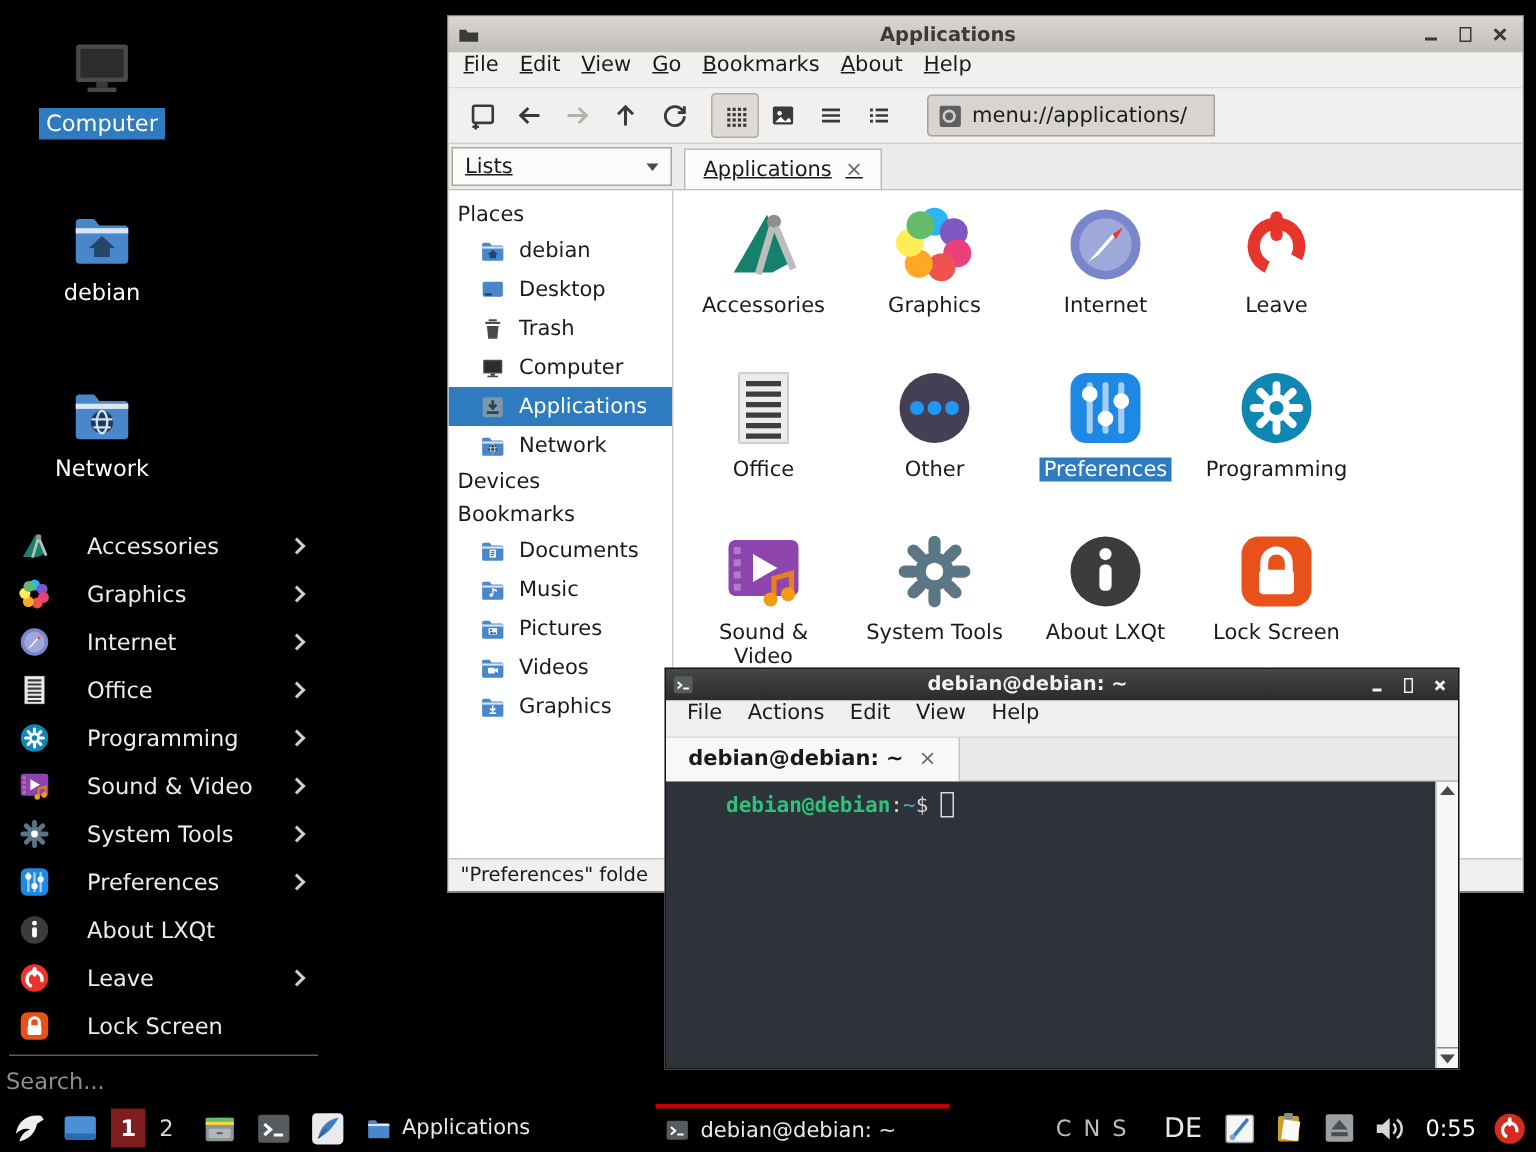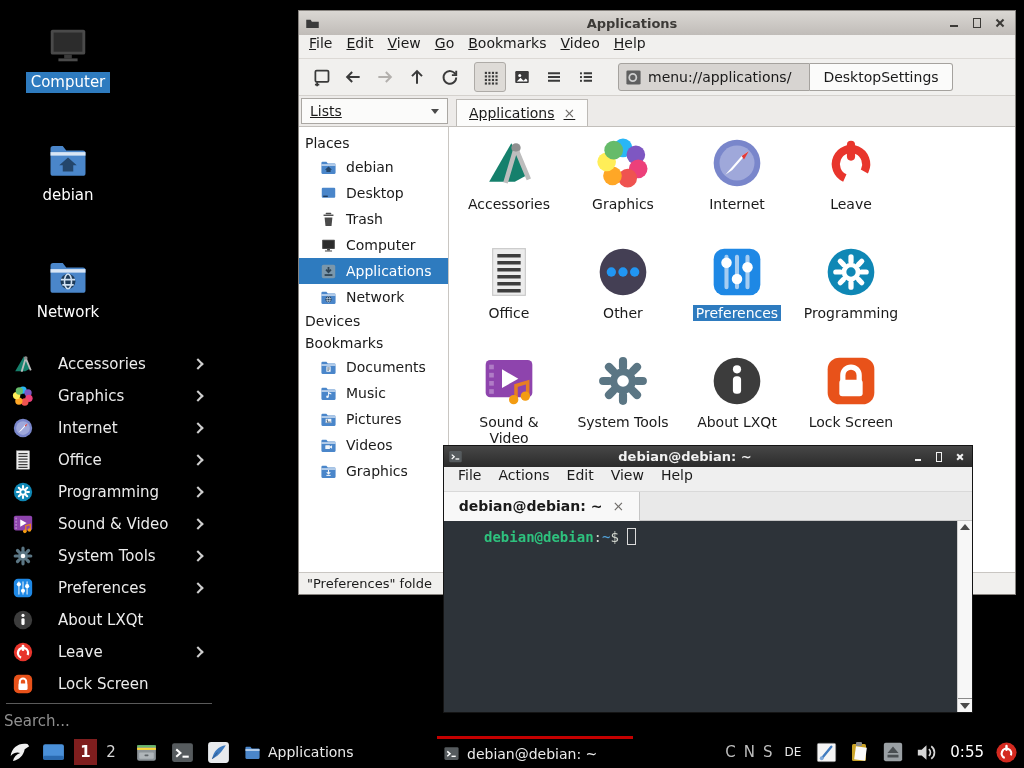--- a/index.html
+++ b/index.html
@@ -102,21 +102,21 @@
   
   .taskbar { position:absolute; left:0; bottom:0; width:1024px; height:32px; background:#000;
              display:flex; align-items:center; color:#dcdcdc; }
   .tb-item { display:flex; align-items:center; justify-content:center; height:100%; }
   .ws1 { width:23px; height:26px; background:#7e1e1e; color:#fff; font-weight:bold; font-size:15px;
          display:flex; align-items:center; justify-content:center; margin-left:8px; }
   .ws2 { width:18px; margin-left:5px; font-size:15px; color:#d8d8d8; text-align:center; }
   .task { display:flex; align-items:center; gap:7px; height:100%; padding:0 6px; font-size:14px; color:#eaeaea; white-space:nowrap; }
   .task.active { border-top:3px solid #c40000; }
   .kbd-ind { display:flex; gap:8px; font-size:15px; color:#bdbdbd; }
-  .kbd-layout { font-size:12px; color:#e8e8e8; margin-left:12px; }
+  .kbd-layout { font-size:18px; color:#e8e8e8; margin-left:25px; }
   .clock { font-size:15px; color:#fff; margin-left:13px; }
 </style>
 </head>
 <body>
 
 <svg width="0" height="0" style="position:absolute" aria-hidden="true">
 <defs>
   <g id="folder-base">
     <path d="M4 11a3 3 0 0 1 3-3h11l4 5h19a3 3 0 0 1 3 3v23a3 3 0 0 1-3 3H7a3 3 0 0 1-3-3Z" fill="#4a86ca"></path>
     <rect x="4" y="15" width="40" height="4" fill="#d9e6f5"></rect>
@@ -405,21 +405,21 @@
     <div class="wc min"></div>
     <div class="wc max"></div>
     <div class="wc close"></div>
   </div>
   <div class="menubar">
     <span class="mnemonic">File</span>
     <span class="mnemonic">Edit</span>
     <span class="mnemonic">View</span>
     <span class="mnemonic">Go</span>
     <span class="mnemonic">Bookmarks</span>
-    <span class="mnemonic">Video</span>
+    <span class="mnemonic">About</span>
     <span class="mnemonic">Help</span>
   </div>
   <div class="fm-toolbar">
     <div class="tbtn">
         <svg width="21" height="21">
           <use href="#ic-newtab"></use>
         </svg>
       </div>
     <div class="tbtn">
         <svg width="20" height="20">
@@ -459,23 +459,20 @@
     <div class="tbtn">
         <svg width="18" height="18">
           <use href="#ic-viewdetail"></use>
         </svg>
       </div>
     <div class="pathbar">
       <svg width="17" height="17">
           <use href="#ic-address"></use>
         </svg>
       <span>menu://applications/</span>
-    </div>
-    <div class="crumb-btn">
-      <span>DesktopSettings</span>
     </div>
   </div>
   <div class="fm-row2">
     <div class="combo">
       <span class="clbl">Lists</span>
       <span class="combo-arrow"></span>
     </div>
     <div class="fm-tabbar">
       <div class="fm-tab">
         <span>Applications</span>

